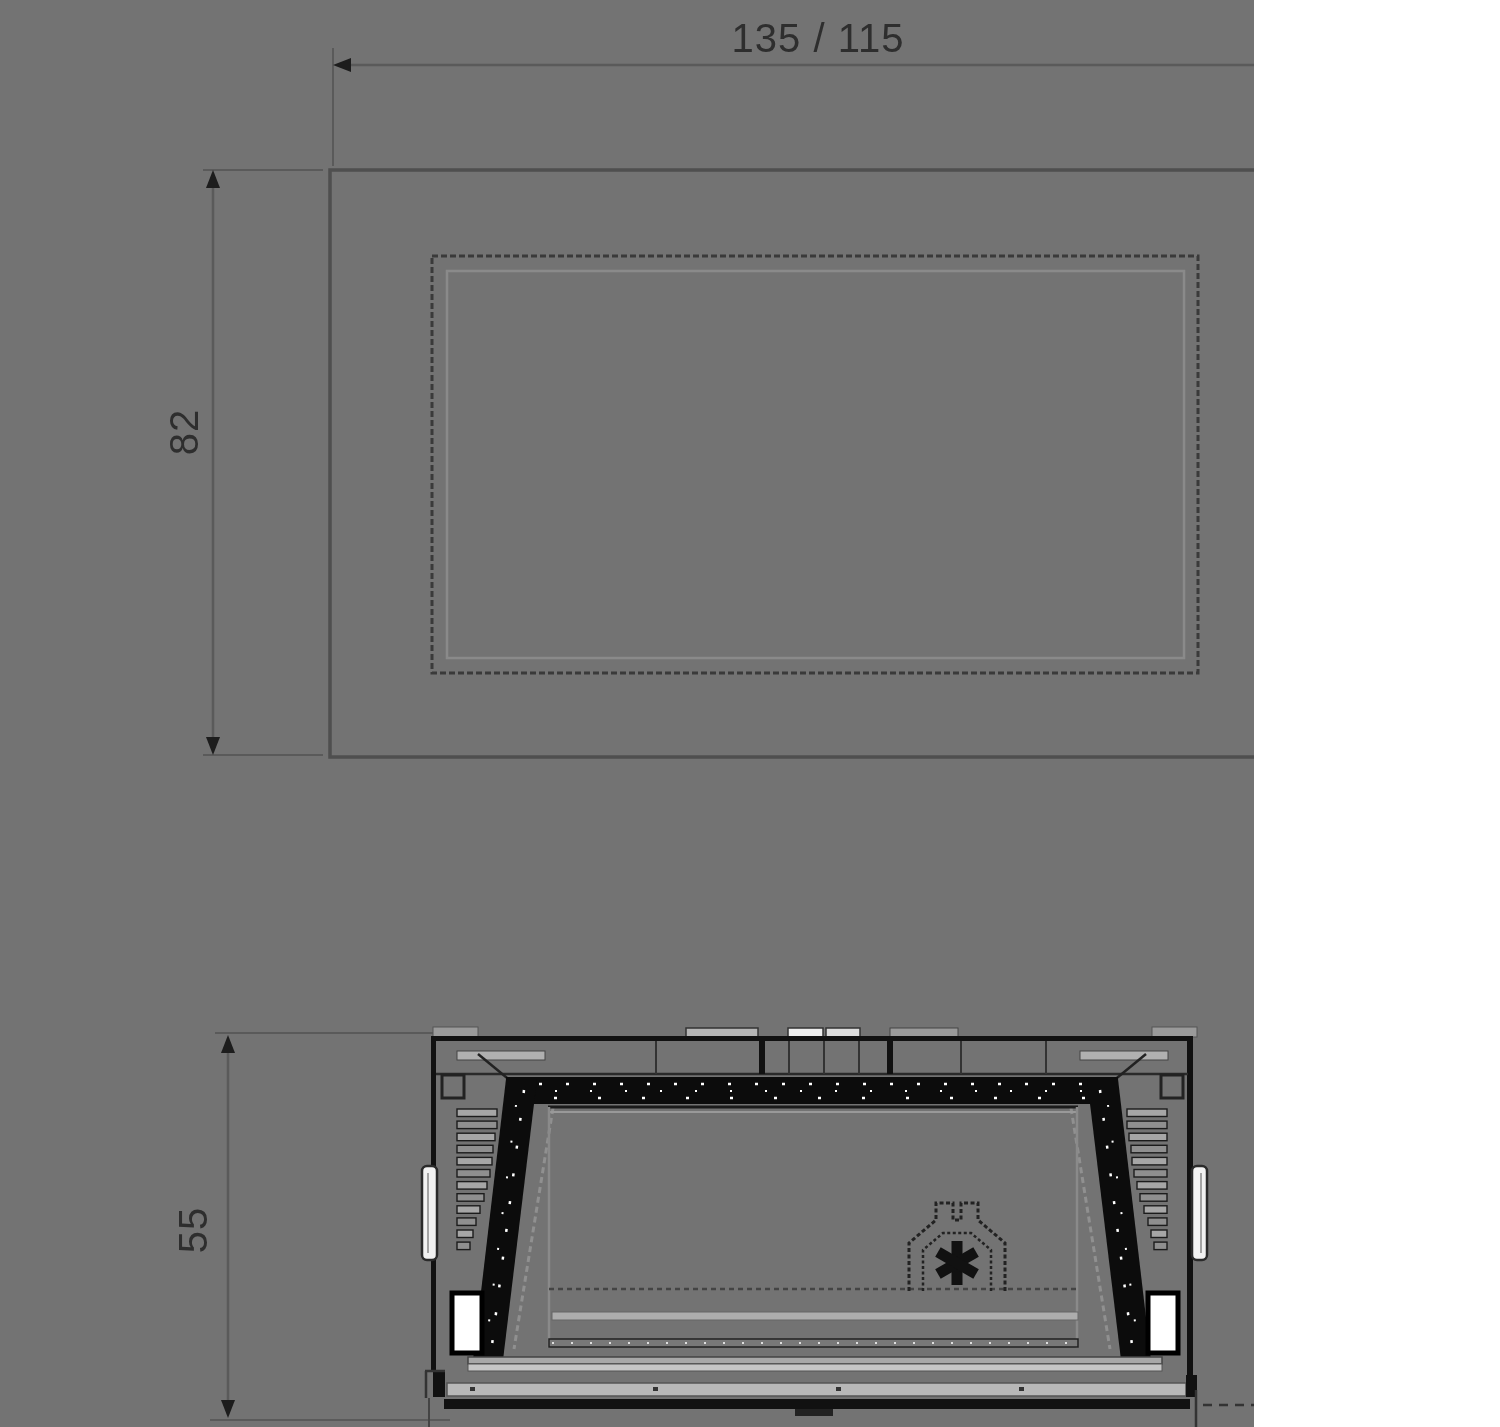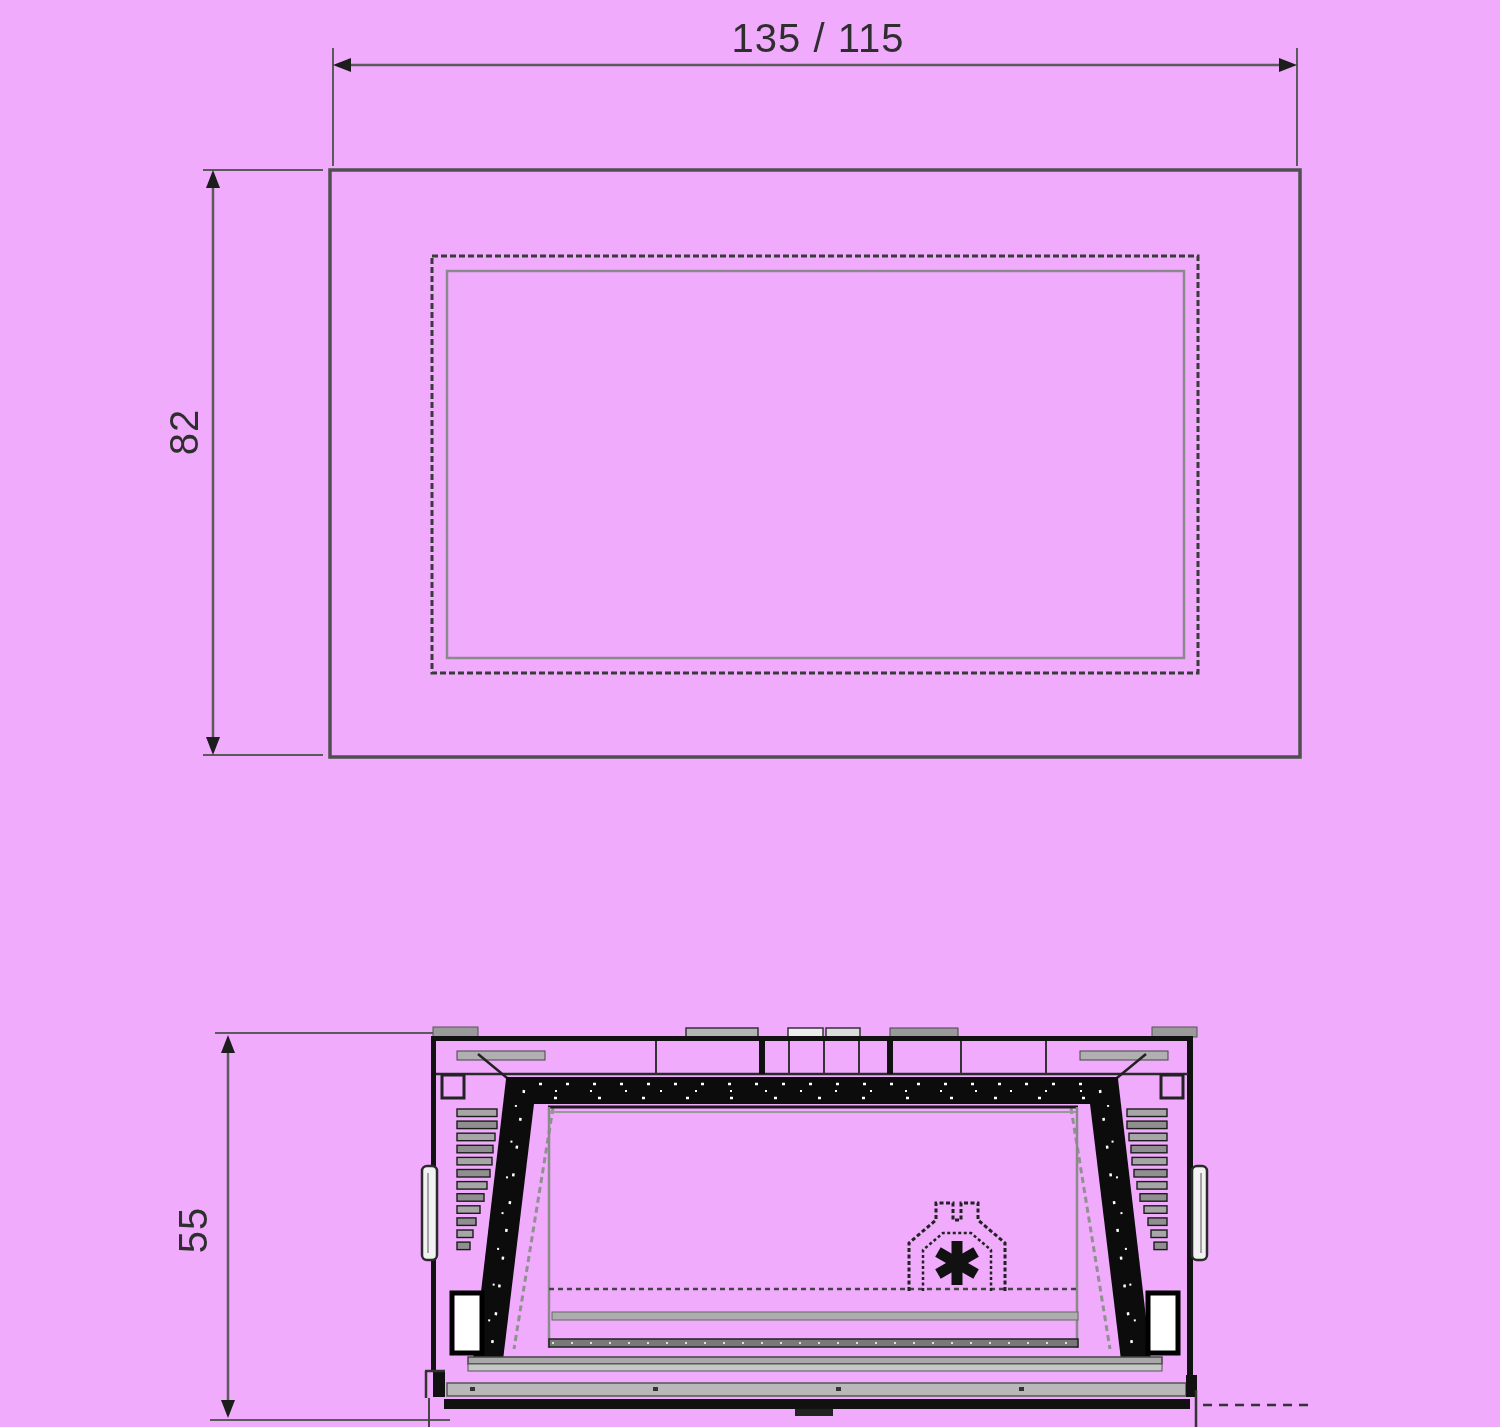--- a/index.html
+++ b/index.html
@@ -1,20 +1,20 @@
 <!DOCTYPE html>
 <html><head>
 <meta charset="utf-8">
 <style>
   html, body { margin: 0; padding: 0; background: #fff; }
   .canvas {
     position: relative;
-    width: 1500px;
+    width: 1254px;
     height: 1427px;
-    background: #f0abfc;
+    background: #737373;
     overflow: hidden;
     font-family: "Liberation Sans", sans-serif;
   }
   svg { position: absolute; left: 0; top: 0; }
   text.dim {
     font-family: "Liberation Sans", sans-serif;
     font-size: 40px;
     fill: #2e2e2e;
     letter-spacing: 1px;
   }

